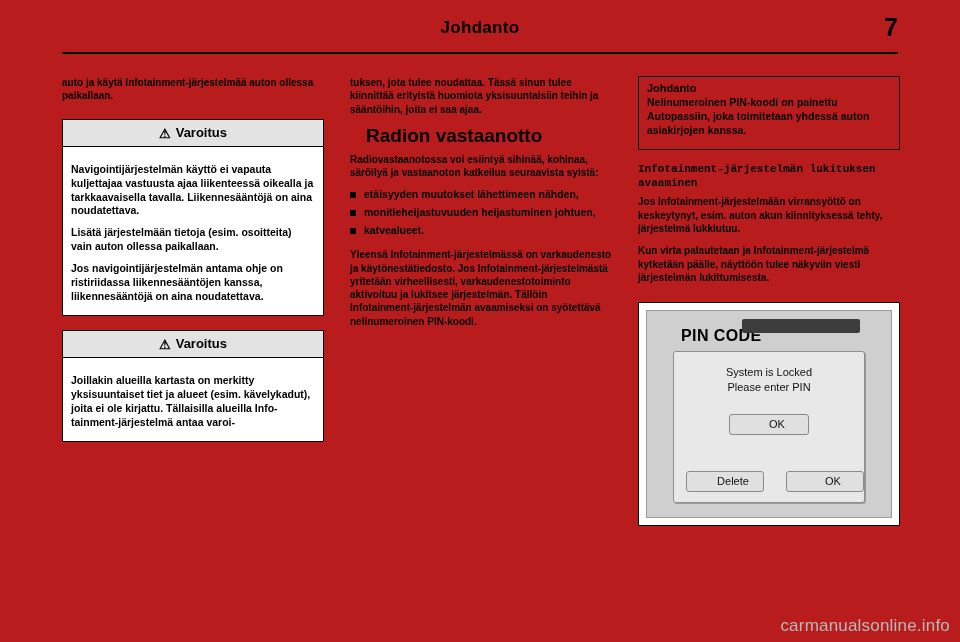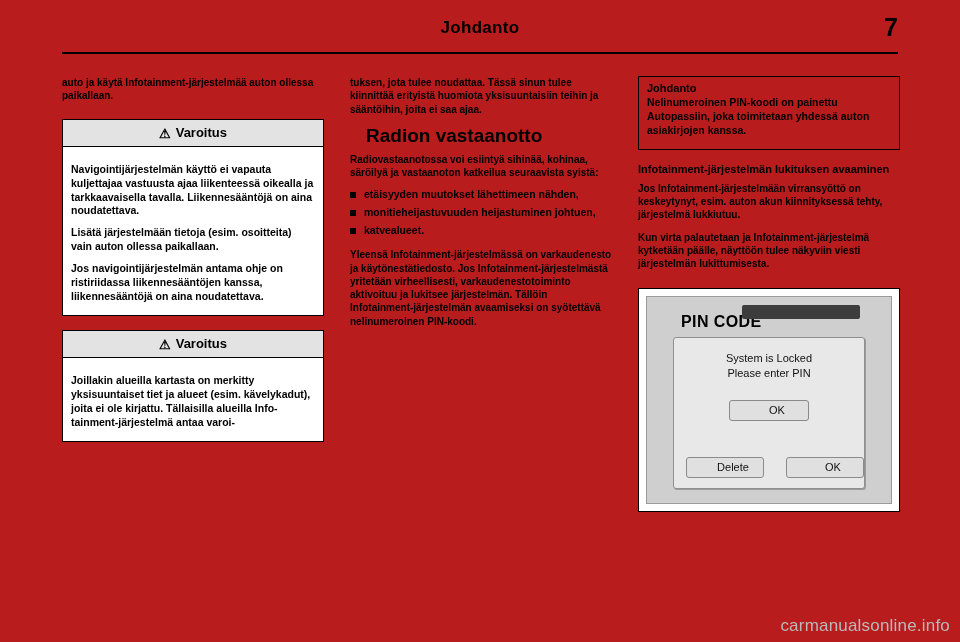--- a/index.html
+++ b/index.html
@@ -79,20 +79,21 @@
     font-weight: bold;
     color: #000;
     line-height: 1.1;
   }
   h3.sub {
     margin: 12px 0 5px 0;
     font-size: 11px;
     font-weight: bold;
     color: #000;
     line-height: 1.25;
+    font-family: Liberation Mono, monospace;
   }
   
   .box {
     border: 1px solid #000;
     margin: 0 0 14px 0;
     background: #fff;
   }
   .box-head {
     background: #e3e3e3;
     border-bottom: 1px solid #000;

